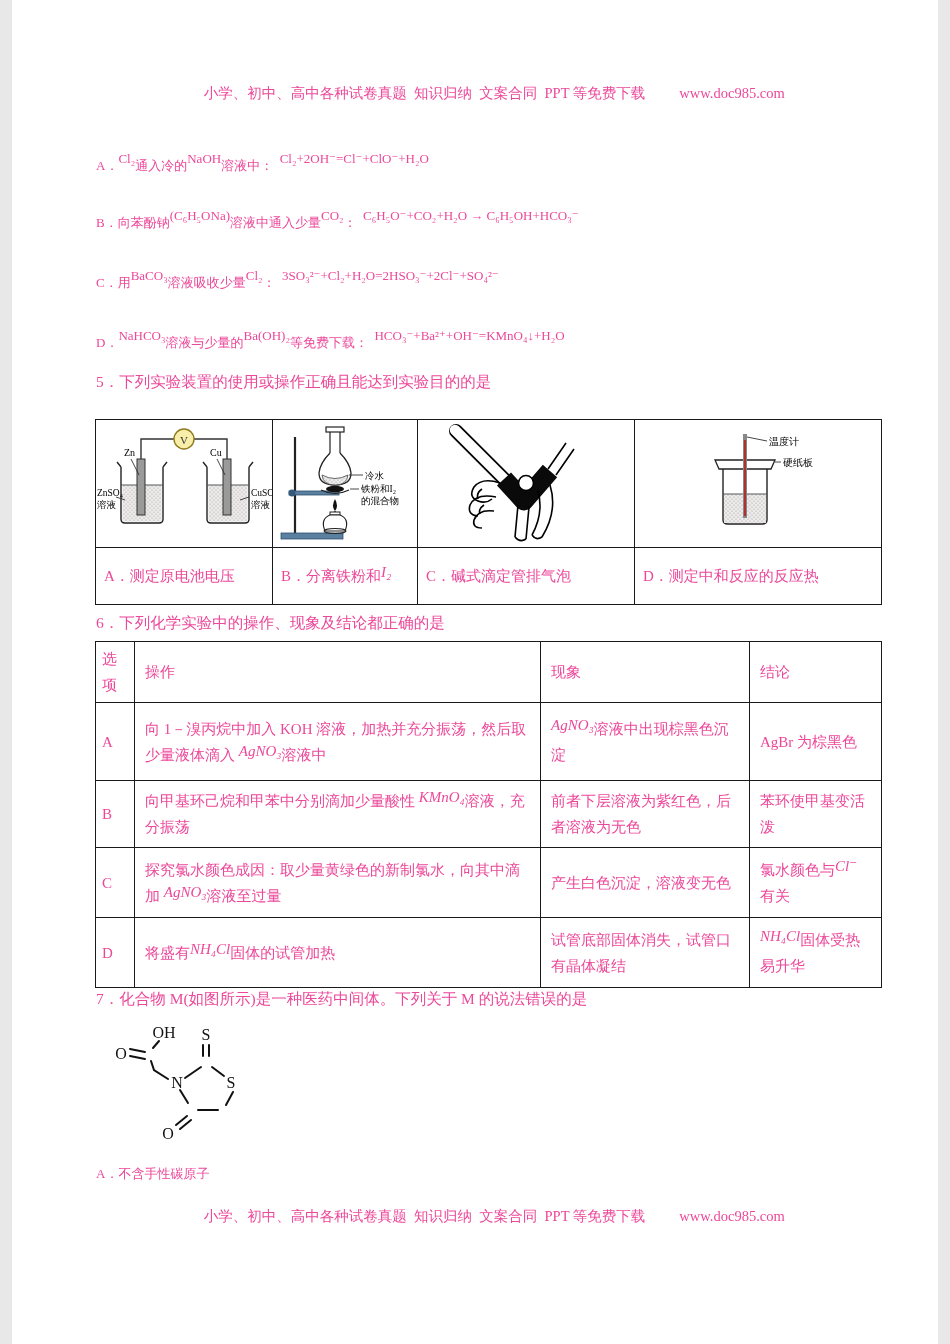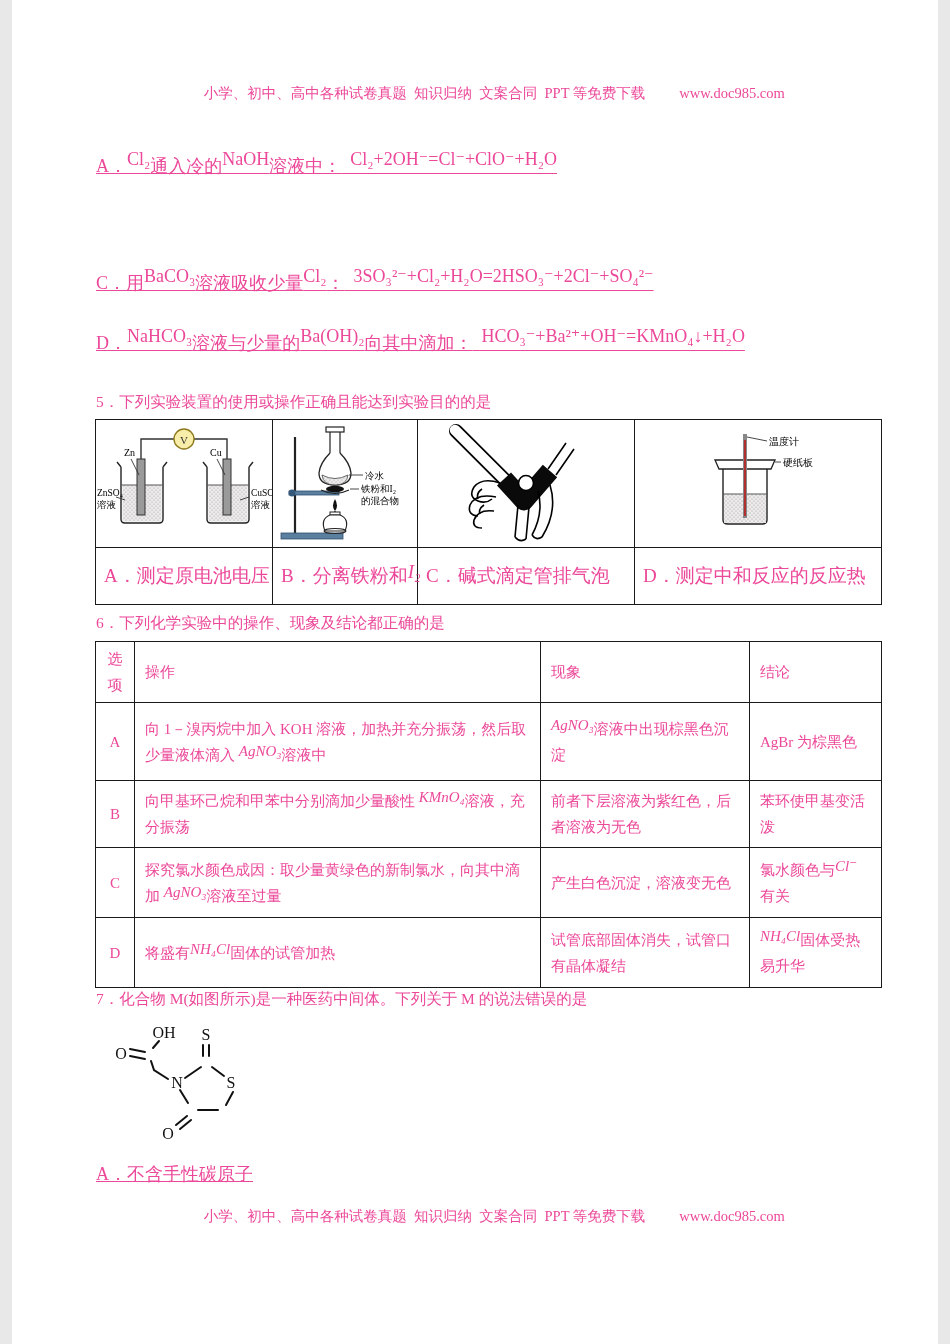--- a/index.html
+++ b/index.html
@@ -1,50 +1,51 @@
 <!DOCTYPE html>
 <html><head>
 <meta charset="utf-8">
 <style>
   html,body{margin:0;padding:0;background:#e8e8e8;}
   .page{position:relative;width:926px;height:1344px;background:#ffffff;margin:0 auto;
         font-family:"Liberation Serif","DejaVu Serif",serif;color:#ec4899;overflow:hidden;}
   .abs{position:absolute;}
   .center-line{left:0;width:950px;text-align:center;font-size:14.5px;white-space:pre;}
   .url{margin-left:34px;}
-  .opt{left:84px;width:784px;font-size:18px;line-height:22px;white-space:nowrap;text-decoration:underline;}
+  .opt{left:84px;width:784px;font-size:13px;line-height:22px;white-space:nowrap;}
   .stem{left:84px;width:784px;font-size:15.5px;line-height:22px;}
   .fx{white-space:pre;position:relative;top:-7px;}
   table{border-collapse:collapse;table-layout:fixed;}
   .t5{left:83px;width:786px;}
   .t5 td{border:1.6px solid #1a1a1a;}
   .t5 .diag{height:127px;text-align:center;vertical-align:middle;padding:0;}
-  .t5 .lbl{height:52px;font-size:19px;padding:2px 8px;vertical-align:middle;white-space:nowrap;}
+  .t5 .lbl{height:52px;font-size:15px;padding:2px 8px;vertical-align:middle;white-space:nowrap;}
   .t5 .lbl .fx,.t6 .fx{top:-4px;font-style:italic;}
   .t6{left:83px;width:786px;font-size:15px;}
   .t6 td{border:1.6px solid #1a1a1a;padding:4px 10px;vertical-align:middle;line-height:26px;}
-  .t6 td.sel{text-align:center;padding:4px 6px;}
+  .t6 td.sel{text-align:left;padding:4px 6px;}
   .t6 tr.hdr td{height:52px;}
   svg text{font-family:"Liberation Serif","DejaVu Serif",serif;}
   .mol{left:82px;}
 </style>
 </head>
 <body>
 
 <div class="page">
 
   <div class="abs center-line" style="top:67px">
     <span>小学、初中、高中各种试卷真题  知识归纳  文案合同  PPT 等免费下载</span><span class="url">www.doc985.com</span>
   </div>
 
   <div class="abs opt" style="top:155px"><span>A．</span><span class="fx">Cl₂</span><span>通入冷的</span><span class="fx">NaOH</span><span>溶液中：</span><span class="fx">  Cl₂+2OH⁻=Cl⁻+ClO⁻+H₂O</span></div>
+  <div class="abs opt" style="top:212px"><span>B．向苯酚钠</span><span class="fx">(C₆H₅ONa)</span><span>溶液中通入少量</span><span class="fx">CO₂</span><span>：</span><span class="fx">  C₆H₅O⁻+CO₂+H₂O → C₆H₅OH+HCO₃⁻</span></div>
   <div class="abs opt" style="top:272px"><span>C．用</span><span class="fx">BaCO₃</span><span>溶液吸收少量</span><span class="fx">Cl₂</span><span>：</span><span class="fx">  3SO₃²⁻+Cl₂+H₂O=2HSO₃⁻+2Cl⁻+SO₄²⁻</span></div>
-  <div class="abs opt" style="top:332px"><span>D．</span><span class="fx">NaHCO₃</span><span>溶液与少量的</span><span class="fx">Ba(OH)₂</span><span>向其中滴加：</span><span class="fx">  HCO₃⁻+Ba²⁺+OH⁻=KMnO₄↓+H₂O</span></div>
-
-  <div class="abs stem" style="top:391px">5．下列实验装置的使用或操作正确且能达到实验目的的是</div>
+  <div class="abs opt" style="top:332px"><span>D．</span><span class="fx">NaHCO₃</span><span>溶液与少量的</span><span class="fx">Ba(OH)₂</span><span>等免费下载：</span><span class="fx">  HCO₃⁻+Ba²⁺+OH⁻=KMnO₄↓+H₂O</span></div>
+
+  <div class="abs stem" style="top:371px">5．下列实验装置的使用或操作正确且能达到实验目的的是</div>
 
   <table class="abs t5" style="top:419px">
     <colgroup>
         <col style="width:177px">
         <col style="width:145px">
         <col style="width:217px">
         <col style="width:247px">
       </colgroup>
     <tbody>
         <tr>

